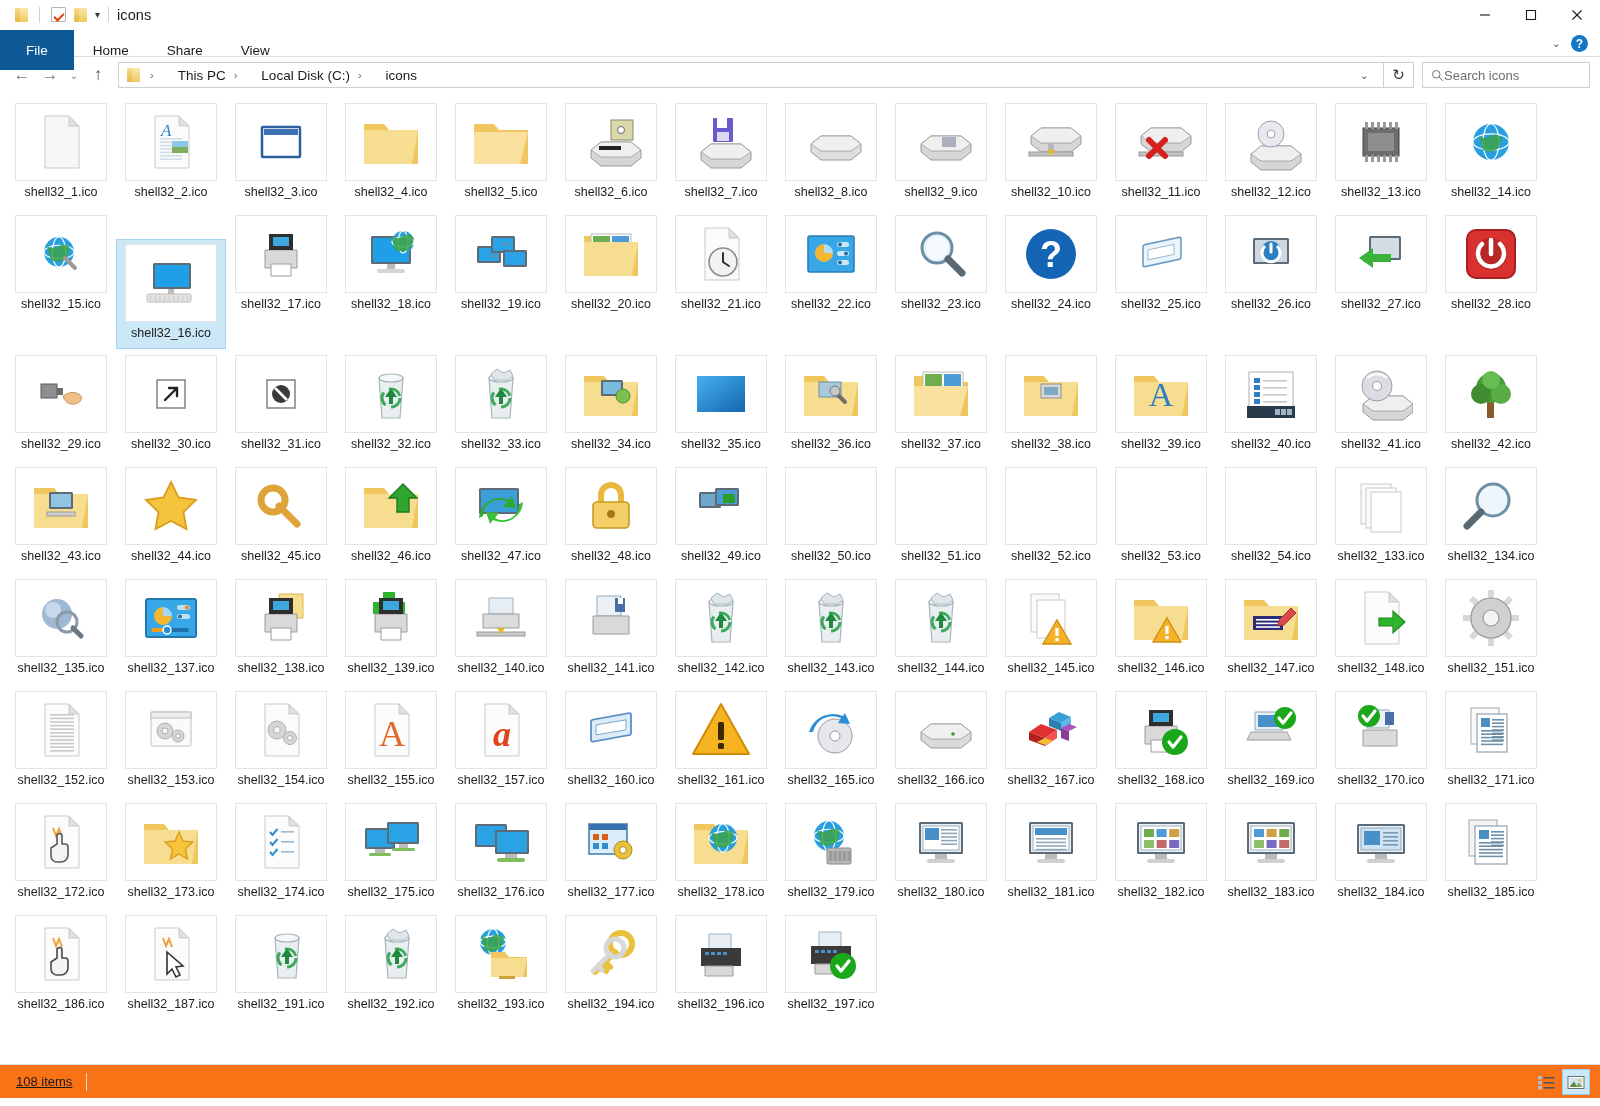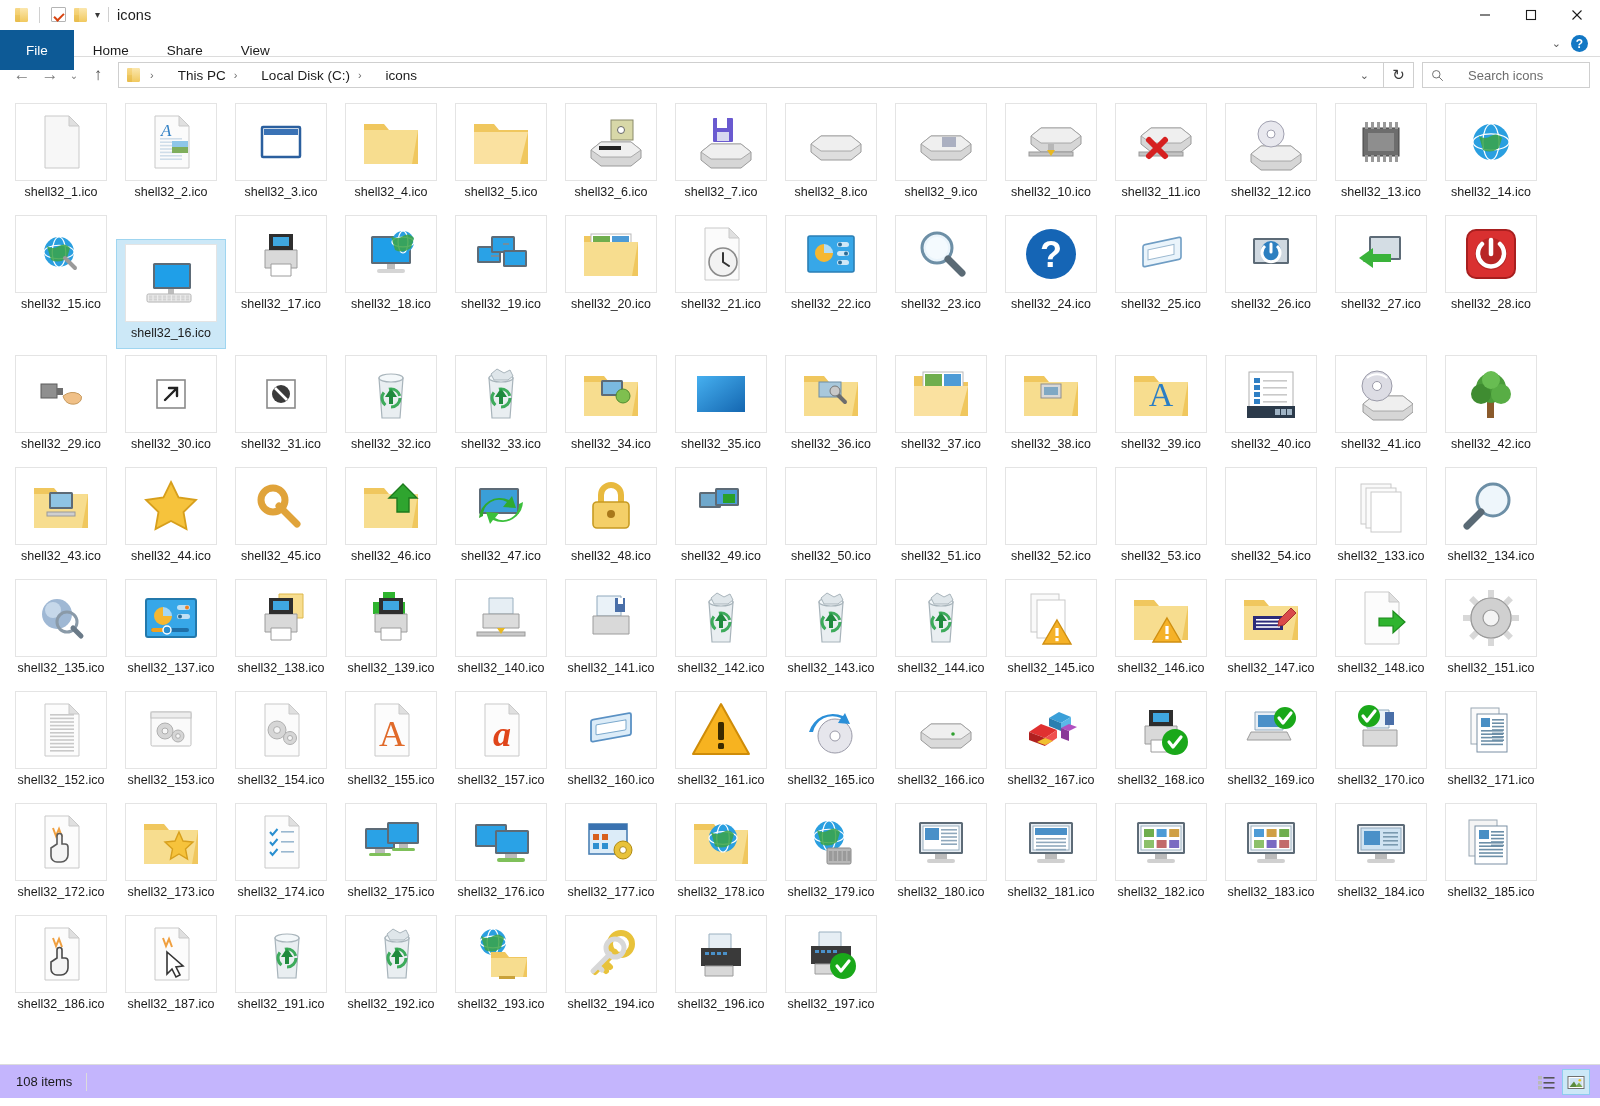--- a/index.html
+++ b/index.html
@@ -151,21 +151,21 @@
     border: 1px solid #cfcfcf; border-left: none;
     display: flex; align-items: center; justify-content: center;
     color: #3a3a3a; font-size: 15px;
     background: #fff;
   }
   .searchbox {
     width: 168px; height: 26px;
     border: 1px solid #cfcfcf;
     margin-left: 8px;
     display: flex; align-items: center;
-    padding-left: 8px; gap: 24px;
+    padding-left: 8px; gap: 0;
     background: #fff;
     font-size: 13px; color: #6d6d6d;
   }
 
   
   .content {
     height: 971px;
     background: #ffffff;
     padding: 6px 0 0 6px;
     overflow: hidden;
@@ -210,27 +210,28 @@
     text-align: center;
     line-height: 1.2;
     white-space: nowrap;
   }
   .ico { width: 64px; height: 64px; display:block; }
 
   
   .statusbar {
     height: 34px;
     border-top: 1px solid #dcdcdc;
-    background: #c4b5fd;
+    background: #f97316;
     display: flex;
     align-items: center;
     padding: 0 24px 0 16px;
     font-size: 13px;
     color: #1b1b1b;
     position: relative;
+    text-decoration: underline;
   }
   .status-sep {
     width: 1px; height: 18px; background: #dcdcdc; margin-left: 14px;
   }
   .viewbtns {
     position: absolute; right: 10px; top: 0;
     height: 34px; display: flex; align-items: center; gap: 2px;
   }
   .vbtn {
     width: 28px; height: 26px;

